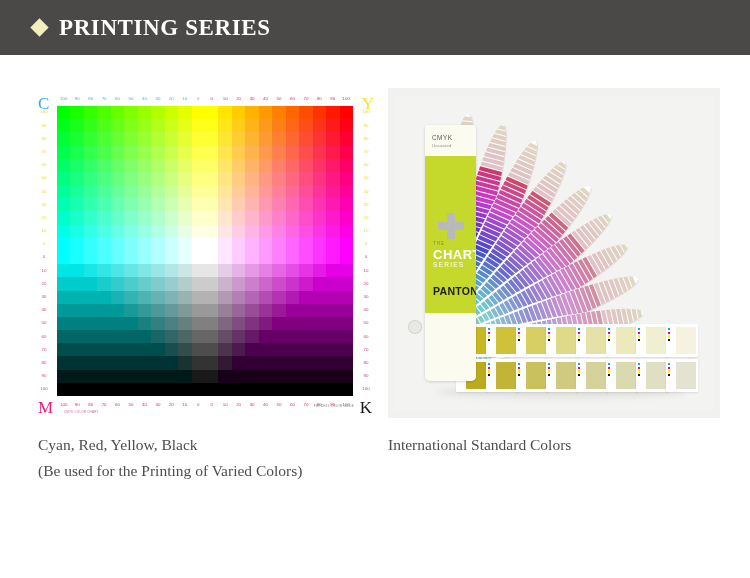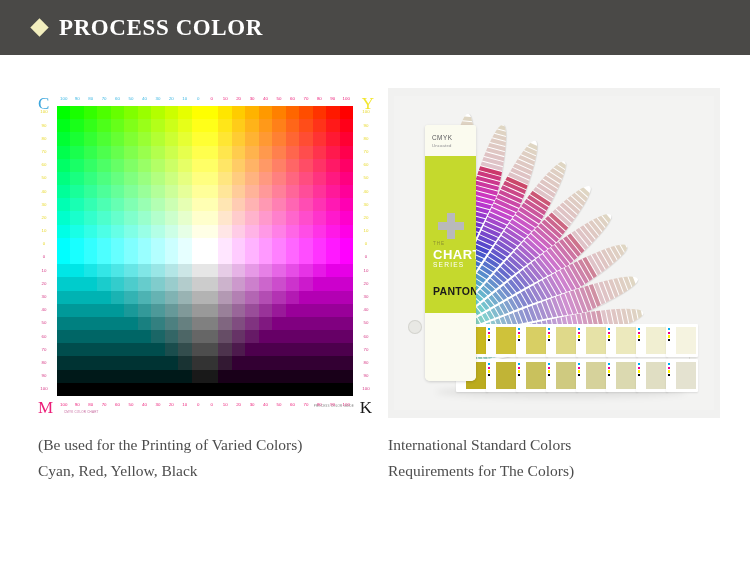--- a/index.html
+++ b/index.html
@@ -242,21 +242,21 @@
     margin:0;
   }
 </style>
 </head>
 <body>
 
 <div class="page">
 
   <div class="header">
     <div class="header-diamond"></div>
-    <div class="header-title">PROCESS COLOR</div>
+    <div class="header-title">PRINTING SERIES</div>
   </div>
 
   <div class="col col-left">
     <div class="cmyk-fig">
 
       <div class="cmyk-grid" id="cmykGrid">
           <i style="background: rgb(0, 255, 0);"></i>
           <i style="background: rgb(25, 255, 0);"></i>
           <i style="background: rgb(51, 255, 0);"></i>
           <i style="background: rgb(77, 255, 0);"></i>
@@ -1478,22 +1478,21 @@
           <div class="cover-pantone"><span>PANTONE</span></div>
           <div class="cover-bot"></div>
         </div>
         <div class="cover-rivet"></div>
 
       </div>
     </div>
   </div>
 
   <div class="caption cap-left">
+    <p class="cap-line">Cyan, Red, Yellow, Black</p>
     <p class="cap-line">(Be used for the Printing of Varied Colors)</p>
-    <p class="cap-line">Cyan, Red, Yellow, Black</p>
   </div>
 
   <div class="caption cap-right">
     <p class="cap-line">International Standard Colors</p>
-    <p class="cap-line">Requirements for The Colors)</p>
   </div>
 
 </div>
 
 </body></html>

